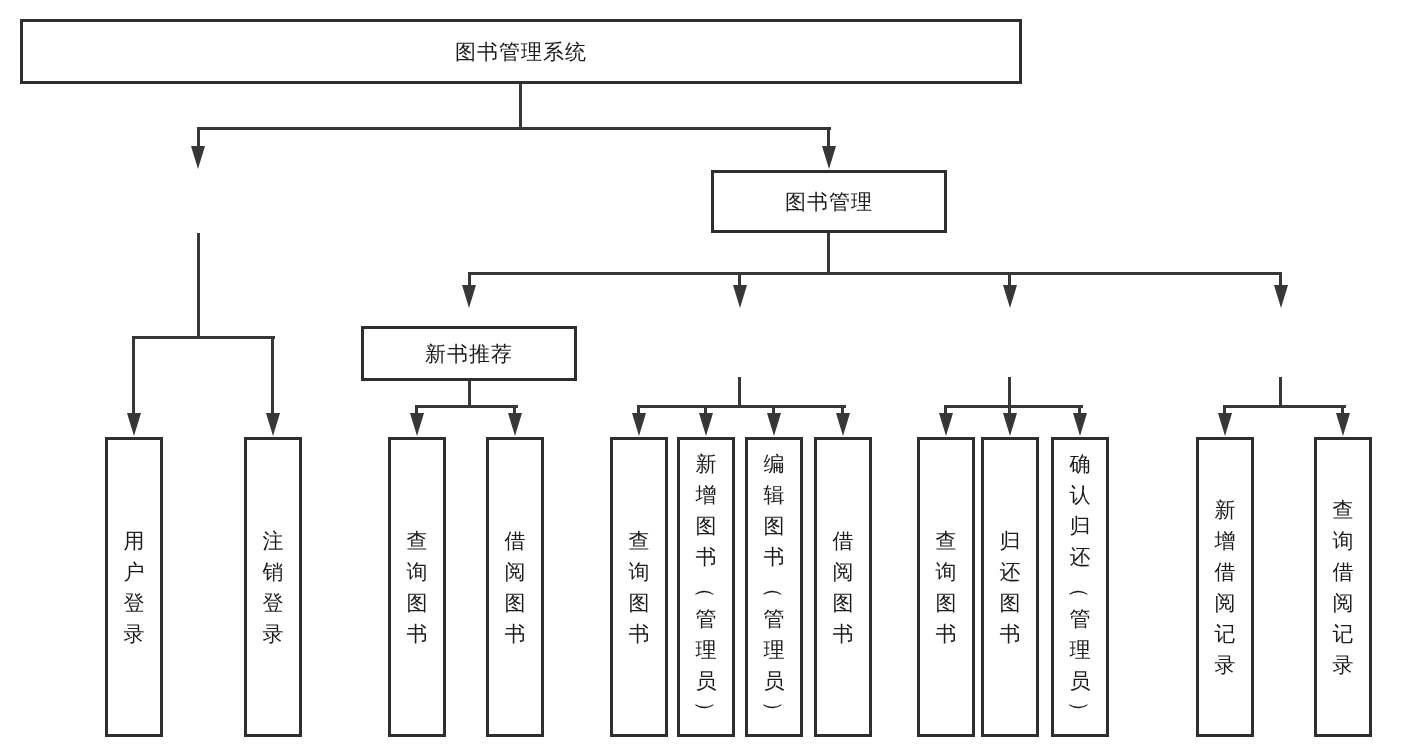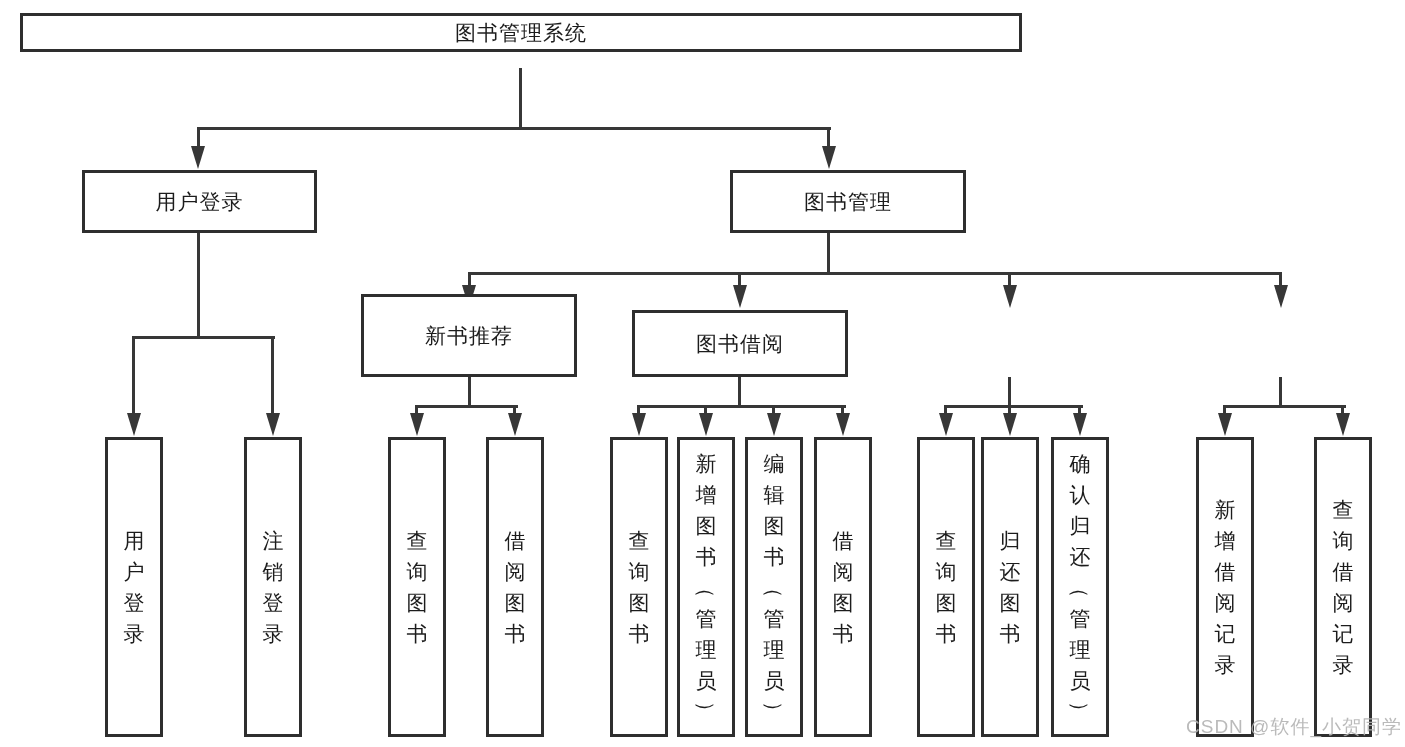--- a/index.html
+++ b/index.html
@@ -64,36 +64,30 @@
     white-space:nowrap;
     z-index:5;
     opacity:.9;
   }
 </style>
 </head>
 <body>
 
 <div class="stage">
 
-  <div class="box" style="left:20px;top:13px;width:1002px;height:39px">
+  <div class="box" style="left:20px;top:19px;width:1002px;height:65px">
     <span>图书管理系统</span>
   </div>
 
-  <div class="box" style="left:82px;top:170px;width:235px;height:63px">
-    <span>用户登录</span>
-  </div>
-  <div class="box" style="left:730px;top:170px;width:236px;height:63px">
+  <div class="box" style="left:711px;top:170px;width:236px;height:63px">
     <span>图书管理</span>
   </div>
 
-  <div class="box" style="left:361px;top:294px;width:216px;height:83px">
+  <div class="box" style="left:361px;top:326px;width:216px;height:55px">
     <span>新书推荐</span>
-  </div>
-  <div class="box" style="left:632px;top:310px;width:216px;height:67px">
-    <span>图书借阅</span>
   </div>
 
   <div class="vbox" style="left:105px;top:437px">
     <span class="vtext">
         <span class="ch">用</span>
         <span class="ch">户</span>
         <span class="ch">登</span>
         <span class="ch">录</span>
       </span>
   </div>
@@ -261,14 +255,13 @@
       <div class="arrow" style="left: 699px; top: 413px;"></div>
       <div class="arrow" style="left: 767px; top: 413px;"></div>
       <div class="arrow" style="left: 836px; top: 413px;"></div>
       <div class="arrow" style="left: 939px; top: 413px;"></div>
       <div class="arrow" style="left: 1003px; top: 413px;"></div>
       <div class="arrow" style="left: 1073px; top: 413px;"></div>
       <div class="arrow" style="left: 1218px; top: 413px;"></div>
       <div class="arrow" style="left: 1336px; top: 413px;"></div>
     </div>
 
-  <div class="watermark">CSDN @软件_小贺同学</div>
 </div>
 
 </body></html>

